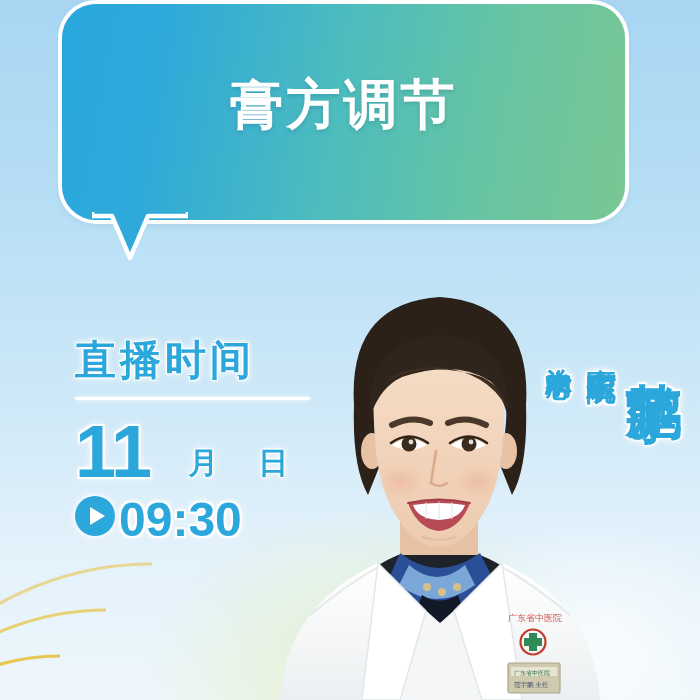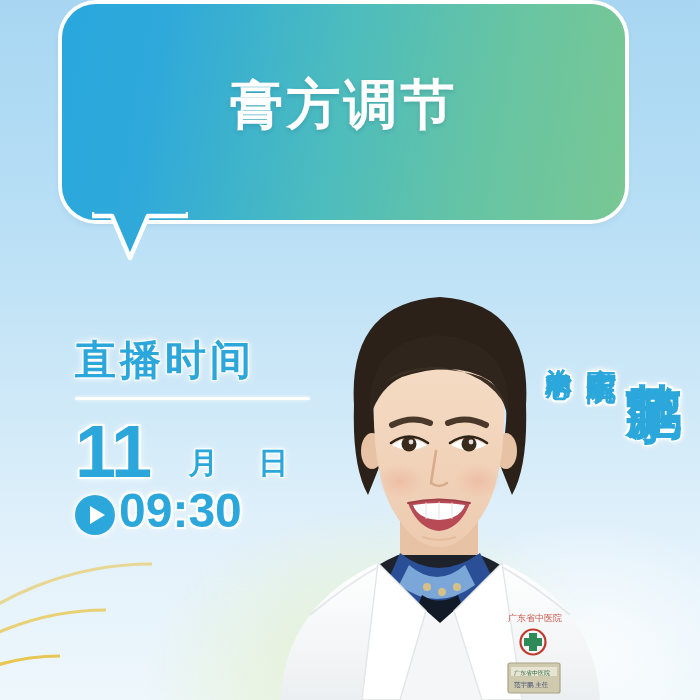--- a/index.html
+++ b/index.html
@@ -55,21 +55,21 @@
   }
   .date-row{display:flex;align-items:flex-end;margin-top:18px;gap:34px;}
   .num-big{
     font-size:74px;font-weight:700;color:#2ba7dc;line-height:.92;letter-spacing:-1px;
     text-shadow:0 0 5px #fff,0 0 10px #fff,2px 2px 0 #fff,-2px -2px 0 #fff,2px -2px 0 #fff,-2px 2px 0 #fff;
   }
   .num-unit{
     font-size:30px;font-weight:700;color:#2ba7dc;line-height:1;margin:0 3px 8px 3px;
     text-shadow:0 0 4px #fff,0 0 8px #fff,1px 1px 0 #fff,-1px -1px 0 #fff,1px -1px 0 #fff,-1px 1px 0 #fff;
   }
-  .time-row{display:flex;align-items:flex-end;margin-top:1px;}
+  .time-row{display:flex;align-items:flex-start;margin-top:10px;}
   .play-btn{
     width:40px;height:40px;border-radius:50%;background:#2ba7dc;
     display:flex;align-items:center;justify-content:center;
     box-shadow:0 0 5px #fff,0 0 10px #fff;margin-right:4px;
   }
   .play-tri{
     width:0;height:0;border-left:15px solid #ffffff;
     border-top:9px solid transparent;border-bottom:9px solid transparent;
     margin-left:4px;
   }

